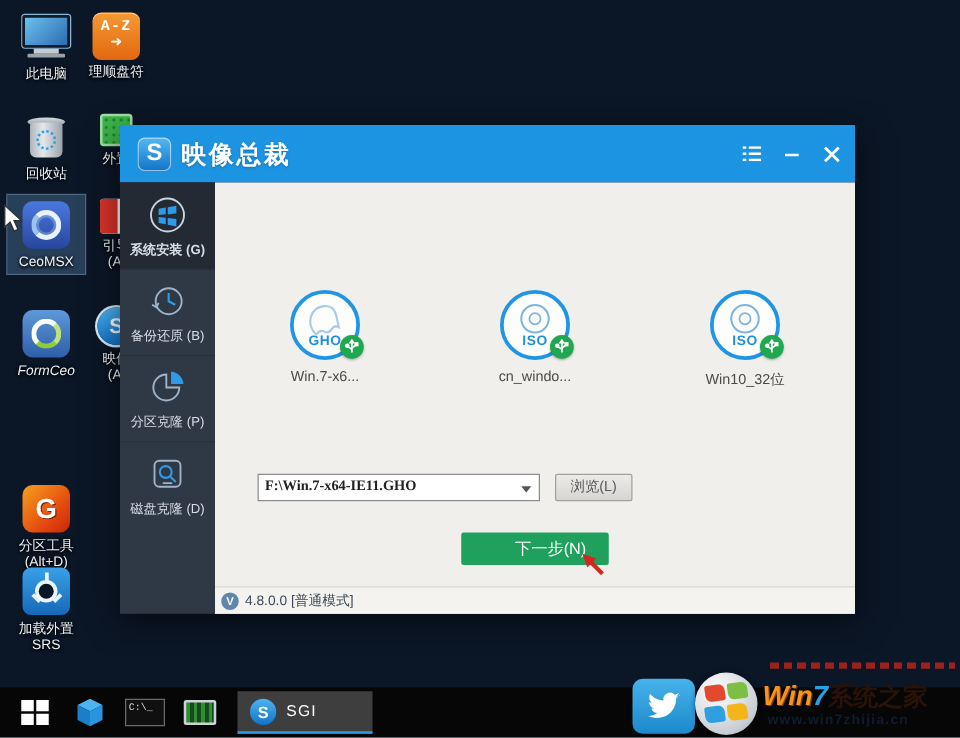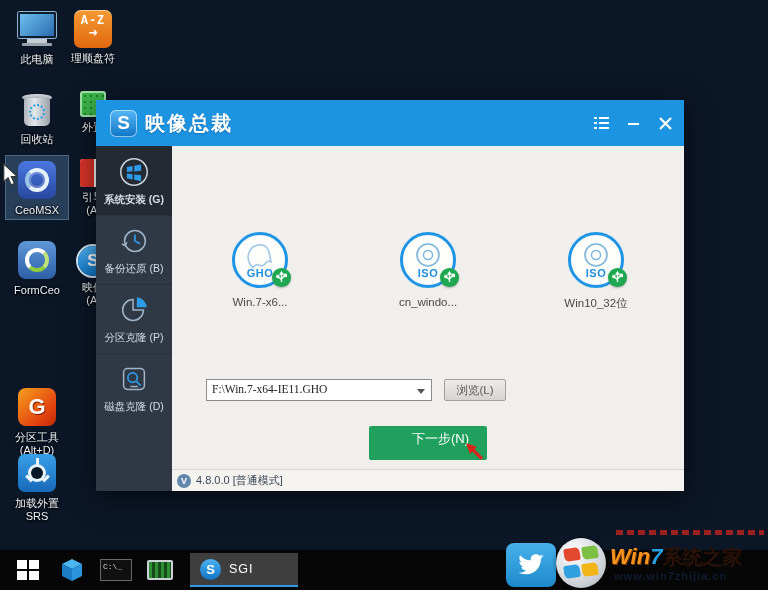--- a/index.html
+++ b/index.html
@@ -88,27 +88,27 @@
   .img-circle { position:relative; width:56px; height:56px; margin:0 auto; border:3px solid #2095e5;
     border-radius:50%; background:#fdfdfc; }
   .fmt { position:absolute; left:0; right:0; bottom:6px; font-size:11px; font-weight:bold; color:#1e8fe0;
     text-shadow:0 0 2px #fff; letter-spacing:.5px; }
   .usb-badge { position:absolute; right:-6px; bottom:-2px; width:19px; height:19px; border-radius:50%;
     background:#1fa84f; display:flex; align-items:center; justify-content:center; box-shadow:0 1px 2px rgba(0,0,0,.3); }
   .img-label { margin-top:8px; font-size:11.5px; color:#4a4a4a; }
 
   .form-row { position:absolute; top:233px; left:30px; display:flex; align-items:center; }
   .form-label { width:132px; text-align:right; font-size:12px; color:#333; }
-  .combo { position:relative; width:226px; height:22px; margin-left:4px; background:#fff; border:1px solid #8b8b8b; }
+  .combo { position:relative; width:226px; height:22px; margin-left:4px; background:#fff; border:1px solid #8b8b8b;font-weight:bold; }
   .combo-text { position:absolute; left:5px; top:3px; font-size:11.5px; color:#222; font-family:"Liberation Serif","DejaVu Serif",serif; }
   .combo-arrow { position:absolute; right:6px; top:9px; width:0; height:0; border:4px solid transparent; border-top:5px solid #555; }
   .browse-btn { margin-left:12px; width:62px; height:22px; font-size:11.5px; color:#5a5a5a; text-align:center; line-height:20px;
     background:linear-gradient(180deg,#ecebe9,#d7d5d2); border:1px solid #a0a0a0; border-radius:2px; }
 
-  .next-btn { position:absolute; top:280px; left:50%; transform:translateX(-50%); width:118px; height:34px;
+  .next-btn { position:absolute; top:280px; left:50%; transform:translateX(-50%); width:118px; height:26px;
     background:#1fa05d; color:#fff; font-size:13px; text-align:center; line-height:26px; border-radius:2px; cursor:pointer;padding-left:25px; }
 
   #statusbar { position:absolute; left:0; right:0; bottom:0; height:22px; background:#f4f3f0;
     border-top:1px solid #d8d6d2; display:flex; align-items:center; padding-left:5px; gap:5px; }
   .vbadge { width:14px; height:14px; border-radius:50%; background:#6186ab; color:#fff; font-size:9px; font-weight:bold;
     text-align:center; line-height:14px; }
   .status-text { font-size:11px; color:#3c4857; }
 
   
   #taskbar { position:absolute; left:0; bottom:0; width:768px; height:40px; background:#060606; z-index:8;
@@ -172,21 +172,21 @@
 
   <div class="dblock sel" style="top:156px; left:6px; padding:3px 0 2px;">
     <div class="ic">
       <div class="sq-tile ceomsx">
           <div class="swirl"></div>
         </div>
     </div>
     <div class="dlabel">CeoMSX</div>
   </div>
 
-  <div class="dblock" style="top:239px; left:6px;">
+  <div class="dblock" style="top:246px; left:6px;font-style:italic;">
     <div class="ic">
       <div class="sq-tile formceo">
           <div class="swirl2"></div>
         </div>
     </div>
     <div class="dlabel">FormCeo</div>
   </div>
 
 
   <div class="dblock" style="top:386px; left:6px;">

